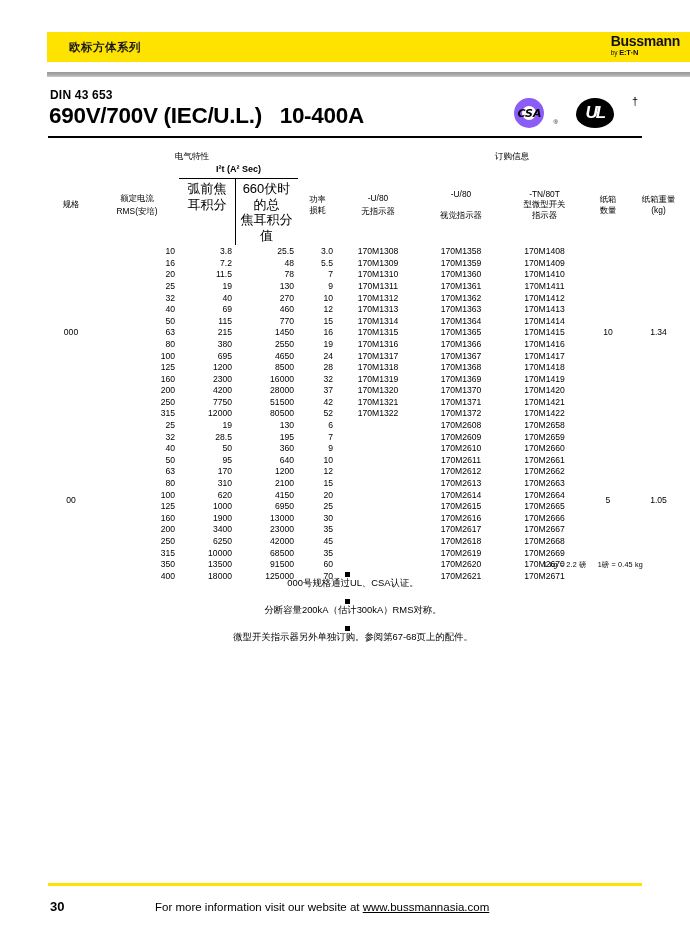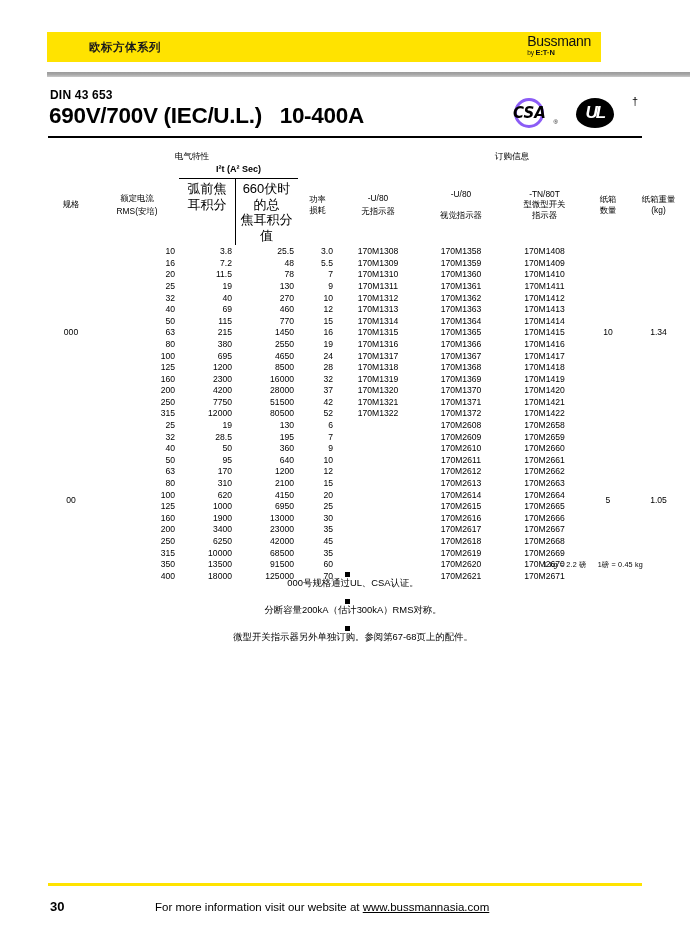--- a/index.html
+++ b/index.html
@@ -12,43 +12,42 @@
     position: relative;
     font-family: "Liberation Sans", "DejaVu Sans", sans-serif;
     color: #000;
     overflow: hidden;
   }
 
   
   .banner {
     position: absolute;
     left: 47px; top: 32px;
-    width: 554px; height: 30px;
+    width: 643px; height: 30px;
     background: #ffe300;
     display: flex;
     align-items: center;
-    padding-left: 20px;
   }
   .banner-title {
     margin-left: 22px;
     font-size: 11.5px;
     font-weight: bold;
     letter-spacing: 0.5px;
     color: #1a1a1a;
   }
   .logo-block {
     position: absolute;
     right: 10px;
     top: 2px;
     text-align: left;
     line-height: 1;
   }
   .logo-main {
     font-size: 14px;
-    font-weight: normal;
+    font-weight: bold;
     color: #111;
     letter-spacing: -0.3px;
   }
   .logo-sub {
     font-size: 7.5px;
     font-weight: bold;
     color: #111;
     margin-top: 1px;
     letter-spacing: -0.2px;
   }
@@ -89,25 +88,25 @@
   .certs {
     position: absolute;
     right: 52px; top: 98px;
     display: flex;
     align-items: flex-end;
     gap: 9px;
   }
   .csa-mark {
     width: 30px; height: 30px;
     border-radius: 50%;
-    border: 3px solid #8b5cf6;
+    border: 8px solid #8b5cf6;
     display: flex;
     align-items: center;
     justify-content: center;
-    font-size: 15px;
+    font-size: 11px;
     font-weight: bold;
     font-family: "DejaVu Sans", sans-serif;
     font-style: italic;
     position: relative;
   }
   .ul-mark {
     position: relative;
     display: flex;
     align-items: flex-start;
     gap: 17px;

